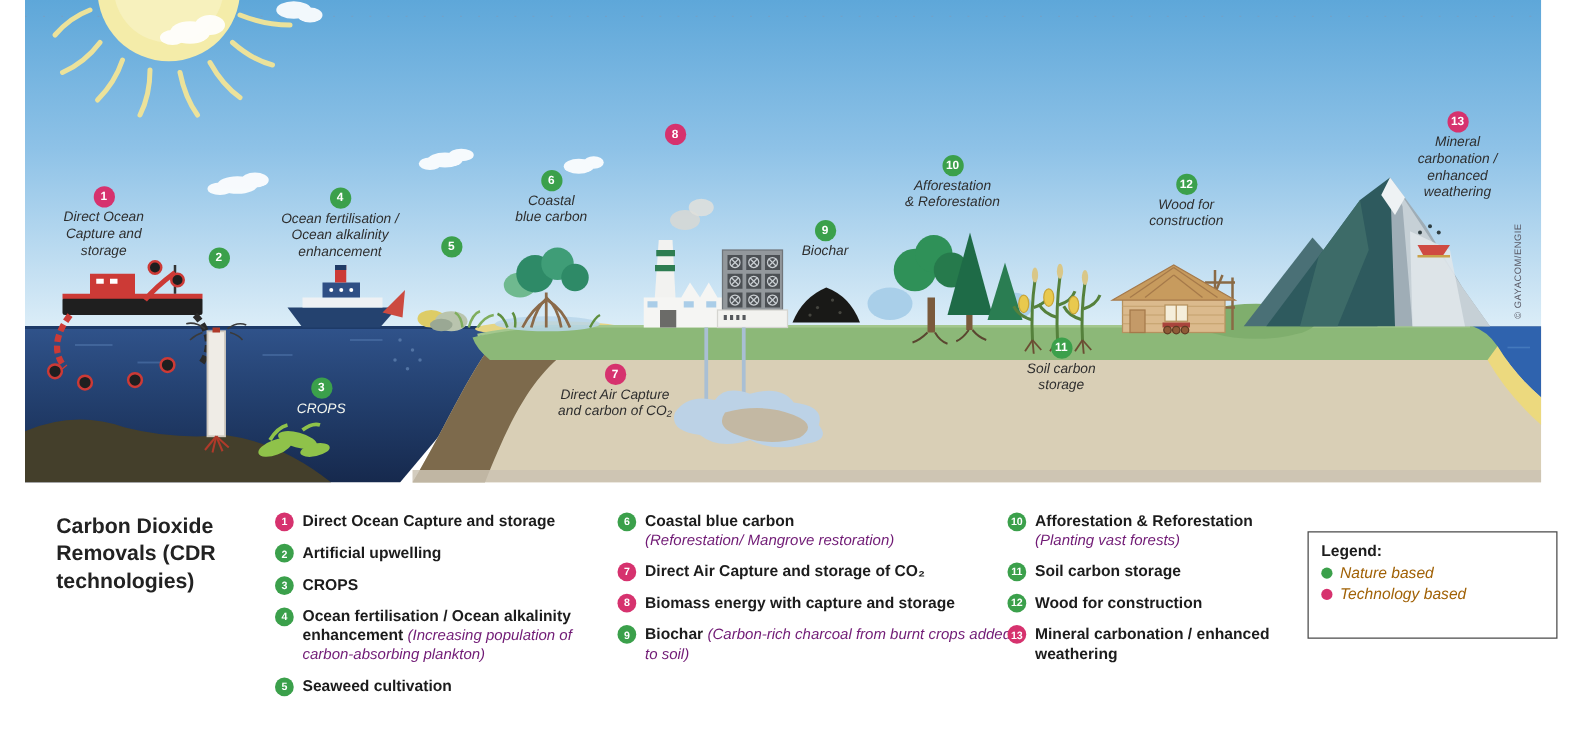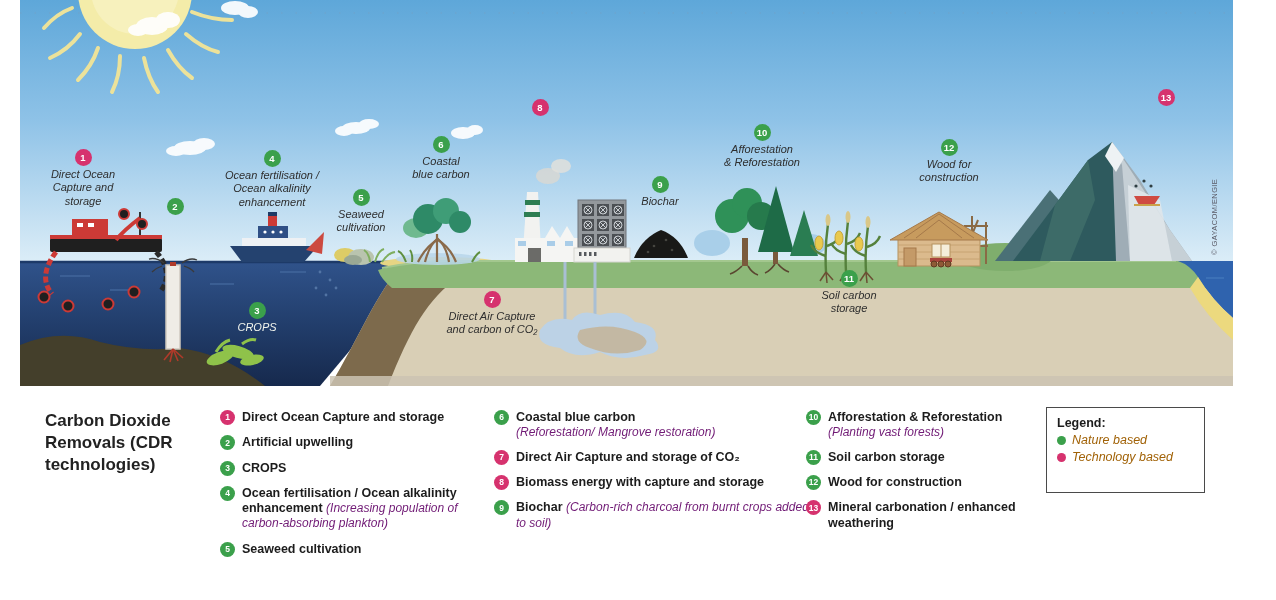--- a/index.html
+++ b/index.html
@@ -26,21 +26,21 @@
   .col{position:absolute;top:410px;}
   .col1{left:220px;width:255px;}
   .col2{left:494px;width:318px;}
   .col3{left:806px;width:242px;}
   .item{display:flex;gap:7px;margin-bottom:10px;align-items:flex-start;}
   .item .badge{flex:0 0 auto;width:15px;height:15px;font-size:8.5px;margin-top:0;}
   .item-text{font-size:12.5px;color:#1c1c1c;line-height:1.22;}
   .item-name{font-weight:bold;}
   .item-desc{font-style:italic;font-weight:normal;color:#701a75;font-size:12px;}
   .item-desc.blk{display:block;}
-  .legend-box{position:absolute;left:1046px;top:407px;width:159px;height:86px;
+  .legend-box{position:absolute;left:1046px;top:425px;width:200px;height:86px;
               border:1.5px solid #4a4a4a;background:#fff;box-sizing:border-box;
               padding:8px 10px;}
   .legend-title{font-size:12.5px;font-weight:bold;color:#1c1c1c;margin-bottom:3px;}
   .legend-row{display:flex;align-items:center;gap:6px;margin-bottom:3px;}
   .dot{width:9px;height:9px;border-radius:50%;}
   .dot.nature{background:var(--nature);}
   .dot.technology{background:var(--technology);}
   .legend-label{font-size:12.5px;font-style:italic;color:#a16207;}
 </style>
 </head>
@@ -420,22 +420,20 @@
       <div class="sc-label light">CROPS</div>
     </div>
     <div class="sc-marker" style="left:192px;top:148px;">
       <span class="badge nature">4</span>
       <div class="sc-label">Ocean fertilisation /
 Ocean alkalinity
 enhancement</div>
     </div>
     <div class="sc-marker" style="left:281px;top:187px;">
       <span class="badge nature">5</span>
-      <div class="sc-label">Seaweed
-cultivation</div>
     </div>
     <div class="sc-marker" style="left:361px;top:134px;">
       <span class="badge nature">6</span>
       <div class="sc-label">Coastal
 blue carbon</div>
     </div>
     <div class="sc-marker" style="left:412px;top:289px;">
       <span class="badge technology">7</span>
       <div class="sc-label">Direct Air Capture
 and carbon of CO₂</div>
@@ -457,20 +455,24 @@
       <div class="sc-label">Soil carbon
 storage</div>
     </div>
     <div class="sc-marker" style="left:869px;top:137px;">
       <span class="badge nature">12</span>
       <div class="sc-label">Wood for
 construction</div>
     </div>
     <div class="sc-marker" style="left:1086px;top:87px;">
       <span class="badge technology">13</span>
+      <div class="sc-label">Mineral
+carbonation /
+enhanced
+weathering</div>
     </div>
 
     <div class="copyright">© GAYACOM/ENGIE</div>
   </div>
 
   <div class="panel-heading">Carbon Dioxide
 Removals (CDR
 technologies)</div>
 
   <div class="col col1">

